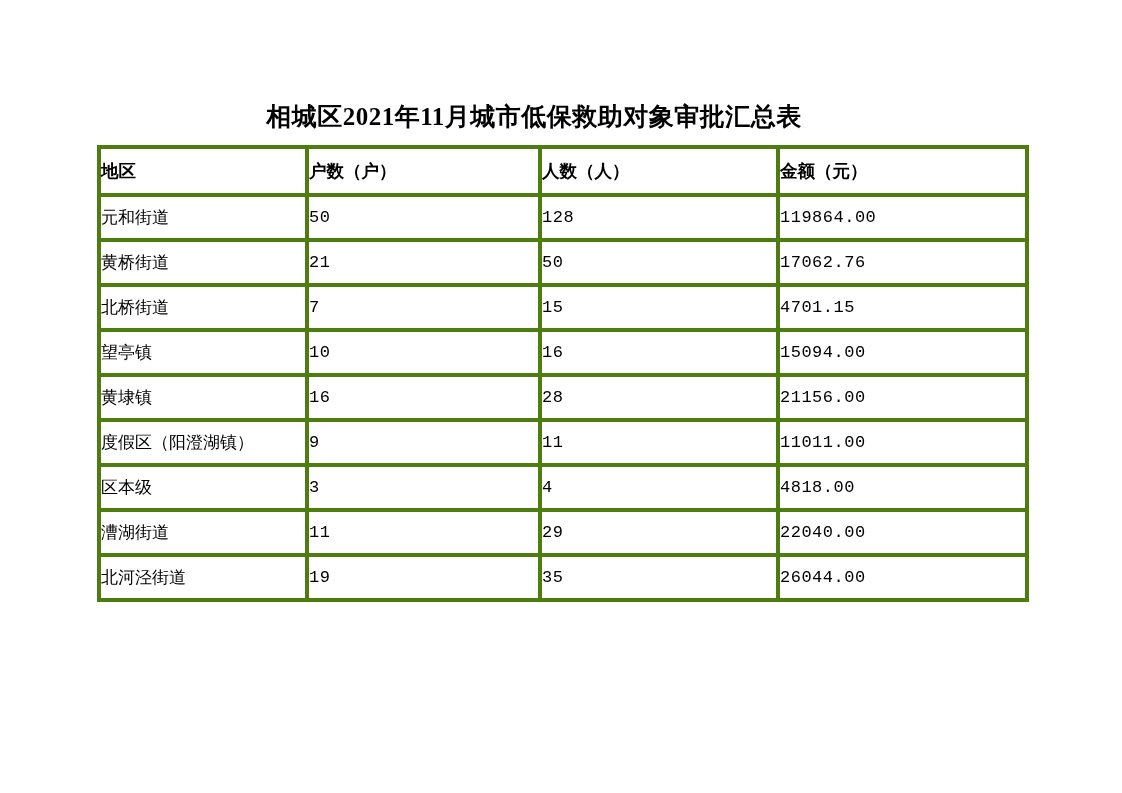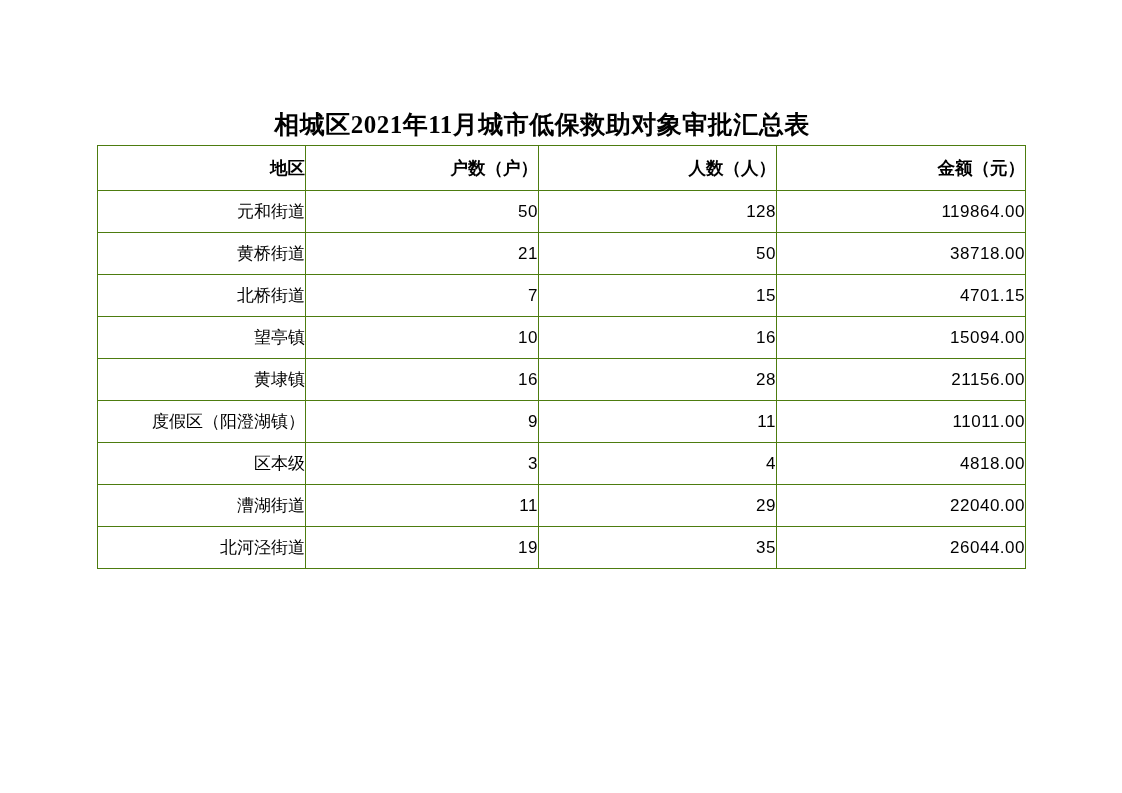--- a/index.html
+++ b/index.html
@@ -20,43 +20,43 @@
     height: 793px;
     box-sizing: border-box;
     padding: 0;
     position: relative;
   }
   .doc-title {
     text-align: center;
     font-size: 25px;
     font-weight: bold;
     letter-spacing: 0.5px;
-    margin: 8px;
+    margin: 0;
     position: absolute;
     top: 100px;
     left: 0;
     width: 1068px;
     font-family: "Liberation Serif", "DejaVu Serif", serif;
   }
   table.summary {
     position: absolute;
     top: 145px;
     left: 97px;
     width: 928px;
     border-collapse: collapse;
     table-layout: fixed;
   }
   table.summary td, table.summary th {
-    border: 1px solid #4d7c0f;
+    border: 4px solid #4d7c0f;
     height: 41px;
-    text-align: right;
+    text-align: left;
     vertical-align: middle;
     font-size: 17px;
     font-weight: normal;
-    font-family: Liberation Sans, sans-serif;
+    font-family: Liberation Mono, monospace;
     padding: 0;
   }
   table.summary thead td {
     font-weight: bold;
     font-size: 17.5px;
     height: 44px;
   }
   table.summary tr.total-row td {
     font-weight: bold;
   }
@@ -95,21 +95,21 @@
       <tr>
         <td>元和街道</td>
         <td class="num-cell">50</td>
         <td class="num-cell">128</td>
         <td class="num-cell">119864.00</td>
       </tr>
       <tr>
         <td>黄桥街道</td>
         <td class="num-cell">21</td>
         <td class="num-cell">50</td>
-        <td class="num-cell">38718.00</td>
+        <td class="num-cell">17062.76</td>
       </tr>
       <tr>
         <td>北桥街道</td>
         <td class="num-cell">7</td>
         <td class="num-cell">15</td>
         <td class="num-cell">4701.15</td>
       </tr>
       <tr>
         <td>望亭镇</td>
         <td class="num-cell">10</td>

